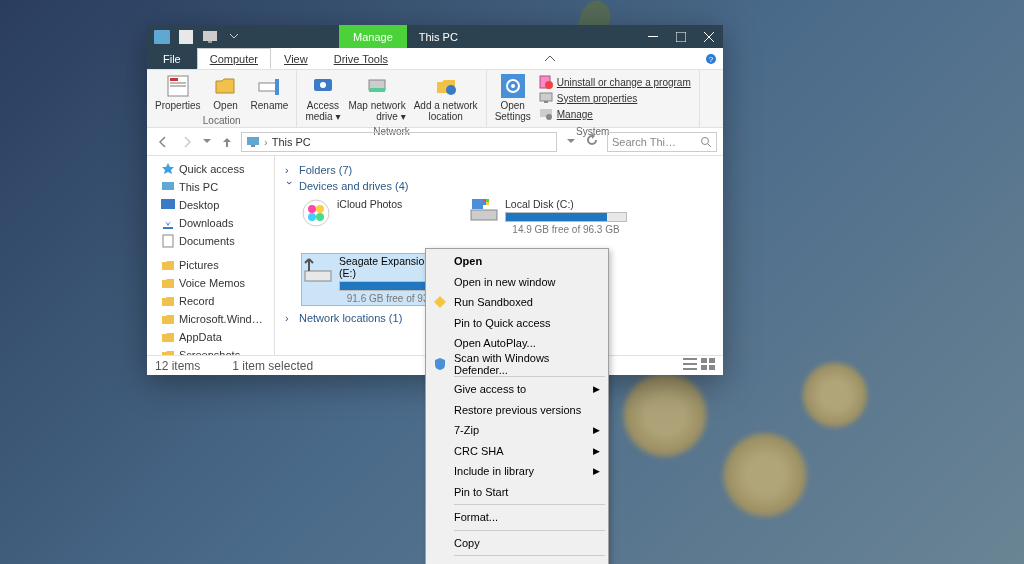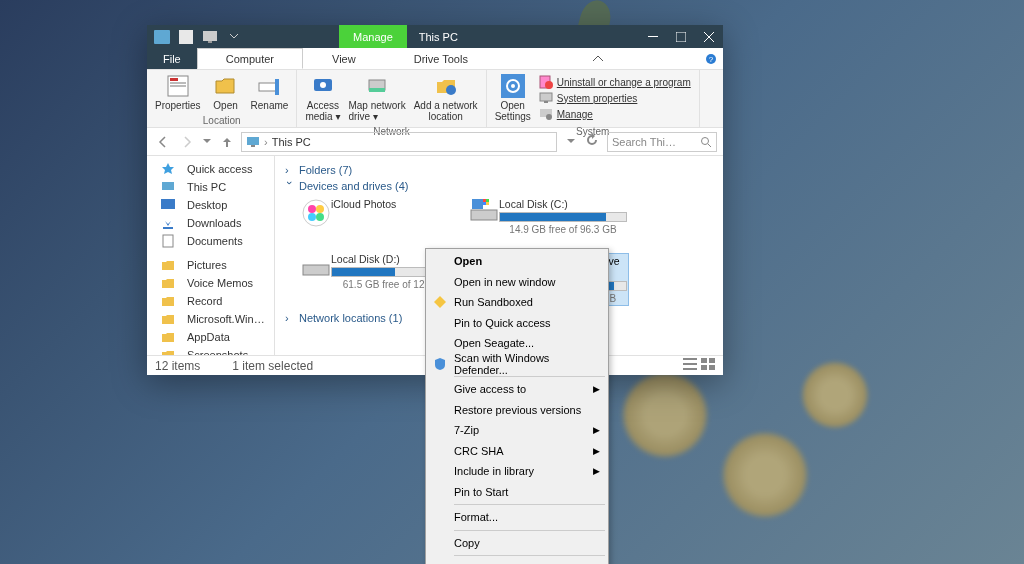--- a/index.html
+++ b/index.html
@@ -22,21 +22,21 @@
 .qat-btn { width: 22px; height: 20px; display: flex; align-items: center; justify-content: center; }
 .qat-btn:first-child svg rect { fill: #5fa8d3; }
 .titlebar .manage { background: #4bd23a; color: #fff; height: 100%; padding: 0 14px; display: flex; align-items: center; font-size: 11px; margin-left: 90px; }
 .titlebar .title { margin-left: 12px; font-size: 11px; }
 .titlebar .controls { margin-left: auto; display: flex; }
 .ctrl { width: 28px; height: 23px; display: flex; align-items: center; justify-content: center; }
 
 
 .menutabs { height: 22px; background: #fff; border-bottom: 1px solid #e1e1e1; display: flex; align-items: stretch; }
 .filetab { background: #2d4250; color: #fff; padding: 0 16px; display: flex; align-items: center; font-size: 11px; }
-.menutab { padding: 0 28px; display: flex; align-items: center; font-size: 11px; color: #333; border: 1px solid transparent; }
+.menutab { padding: 0 12px; display: flex; align-items: center; font-size: 11px; color: #333; border: 1px solid transparent; text-decoration: underline; }
 .menutab.active { border-color: #ccc; border-bottom-color: #fff; background: #fff; }
 .helpbtn { margin-left: auto; width: 24px; display: flex; align-items: center; justify-content: center; }
 
 
 .ribbon { height: 58px; background: #f5f5f5; border-bottom: 1px solid #e1e1e1; display: flex; }
 .rgroup { display: flex; flex-direction: column; height: 100%; border-right: 1px solid #e1e1e1; }
 .rgroup .row { flex: 1; display: flex; align-items: flex-start; padding: 2px 4px; }
 .rgroup .label { height: 13px; text-align: center; font-size: 10px; color: #666; }
 .rbtn { display: flex; flex-direction: column; align-items: center; padding: 2px 4px; min-width: 42px; font-size: 10px; color: #333; line-height: 1.1; }
 .rbtn .ico { width: 24px; height: 24px; margin-bottom: 2px; display: flex; align-items: center; justify-content: center; }
@@ -46,27 +46,27 @@
 
 .addrrow { height: 28px; display: flex; align-items: center; padding: 0 6px; gap: 4px; border-bottom: 1px solid #e1e1e1; }
 .navbtn { width: 20px; height: 20px; display: flex; align-items: center; justify-content: center; color: #888; }
 .addrbar { flex: 1; height: 20px; border: 1px solid #ccc; display: flex; align-items: center; padding: 0 4px; gap: 4px; font-size: 11px; }
 .searchbar { width: 110px; height: 20px; border: 1px solid #ccc; display: flex; align-items: center; padding: 0 4px; font-size: 11px; color: #888; }
 .refresh { width: 18px; height: 18px; }
 
 
 .bodyarea { flex: 1; display: flex; overflow: hidden; }
 .nav { width: 128px; border-right: 1px solid #e1e1e1; padding: 4px 0; overflow: hidden; position: relative; }
-.navitem { display: flex; align-items: center; gap: 12px; padding: 2px 4px 2px 14px; font-size: 11px; height: 18px; }
+.navitem { display: flex; align-items: center; gap: 4px; padding: 2px 4px 2px 14px; font-size: 11px; height: 18px; }
 .navitem .nico { width: 14px; height: 14px; display: flex; align-items: center; justify-content: center; }
 .content { flex: 1; padding: 6px 10px; overflow: hidden; position: relative; }
 .section { display: flex; align-items: center; gap: 4px; color: #2a5a8a; font-size: 11px; padding: 2px 0; }
 .section .chev { width: 10px; }
 .drives { display: flex; flex-wrap: wrap; gap: 18px 10px; padding: 4px 0 4px 16px; }
-.drive { width: 158px; display: flex; align-items: flex-start; }
+.drive { width: 158px; display: flex; gap: 6px; align-items: flex-start; }
 .drive .dico { width: 30px; height: 30px; }
 .drive .dinfo { flex: 1; display: flex; flex-direction: column; gap: 2px; font-size: 10.5px; }
 .drive .bar { height: 10px; background: #e8e8e8; border: 1px solid #bcbcbc; position: relative; }
 .drive .bar .fill { position: absolute; left: 0; top: 0; bottom: 0; background: #2176c0; }
 .drive .meta { color: #777; font-size: 10px; text-align: center; }
 .drive.sel { background: #cce4f7; border: 1px solid #8dbde8; padding: 1px; width: 160px; }
 
 
 .statusbar { height: 20px; border-top: 1px solid #e1e1e1; display: flex; align-items: center; padding: 0 8px; font-size: 12px; color: #555; gap: 32px; }
 .statusbar .views { margin-left: auto; display: flex; gap: 4px; }
@@ -197,21 +197,21 @@
             <span style="white-space:pre-line; text-align:center;">Access
 media ▾</span>
           </div>
         <div class="rbtn">
             <div class="ico">
               <svg width="24" height="20">
                 <rect x="4" y="4" width="16" height="10" fill="#ccc" stroke="#888"></rect>
                 <rect x="4" y="12" width="16" height="4" fill="#5c9"></rect> 
               </svg>
             </div>
-            <span style="white-space:pre-line; text-align:left;">Map network
+            <span style="white-space:pre-line; text-align:right;">Map network
 drive ▾</span>
           </div>
         <div class="rbtn">
             <div class="ico">
               <svg width="24" height="20">
                 <path d="M3 6 L8 6 L10 4 L21 4 L21 17 L3 17 Z" fill="#f0c14b"></path>
                 <circle cx="17" cy="14" r="5" fill="#3a7bc8"></circle>
               </svg>
             </div>
             <span style="white-space:pre-line; text-align:center;">Add a network
@@ -434,32 +434,20 @@
                 <rect x="17" y="4" width="3" height="3" fill="#fc4"></rect>
               </svg></div>
           <div class="dinfo">
             <span>Local Disk (C:)</span>
             <div class="bar">
                 <div class="fill" style="width:84%;"></div>
               </div>
             <span class="meta">14.9 GB free of 96.3 GB</span>
           </div>
         </div>
-        <div class="drive">
-          <div class="dico"><svg width="30" height="26">
-                <rect x="2" y="12" width="26" height="10" fill="#ccc" stroke="#888"></rect>
-              </svg></div>
-          <div class="dinfo">
-            <span>Local Disk (D:)</span>
-            <div class="bar">
-                <div class="fill" style="width:50%;"></div>
-              </div>
-            <span class="meta">61.5 GB free of 125 GB</span>
-          </div>
-        </div>
         <div class="drive sel">
           <div class="dico"><svg width="30" height="30">
                 <rect x="2" y="16" width="26" height="10" fill="#e8e8e8" stroke="#888"></rect>
                 <path d="M6 4 L6 16 M6 4 L10 8 M6 4 L2 8" stroke="#555" stroke-width="2" fill="none"></path>
               </svg></div>
           <div class="dinfo">
             <span style="color:#000;">Seagate Expansion Drive (E:)</span>
             <div class="bar">
                 <div class="fill" style="width:90%;"></div>
               </div>
@@ -505,21 +493,21 @@
         <svg width="14" height="14">
           <path d="M7 1 L13 7 L7 13 L1 7 Z" fill="#f5c542"></path>
         </svg>
       </div>
       <span>Run Sandboxed</span>
     </div>
   <div class="ctxitem">
       <span>Pin to Quick access</span>
     </div>
   <div class="ctxitem">
-      <span>Open Seagate...</span>
+      <span>Open AutoPlay...</span>
     </div>
   <div class="ctxitem">
       <div class="cico">
         <svg width="14" height="14">
           <path d="M7 1 L12 3 L12 8 Q12 12 7 13 Q2 12 2 8 L2 3 Z" fill="#4a90d9"></path>
         </svg>
       </div>
       <span>Scan with Windows Defender...</span>
     </div>
   <div class="ctxsep"></div>

